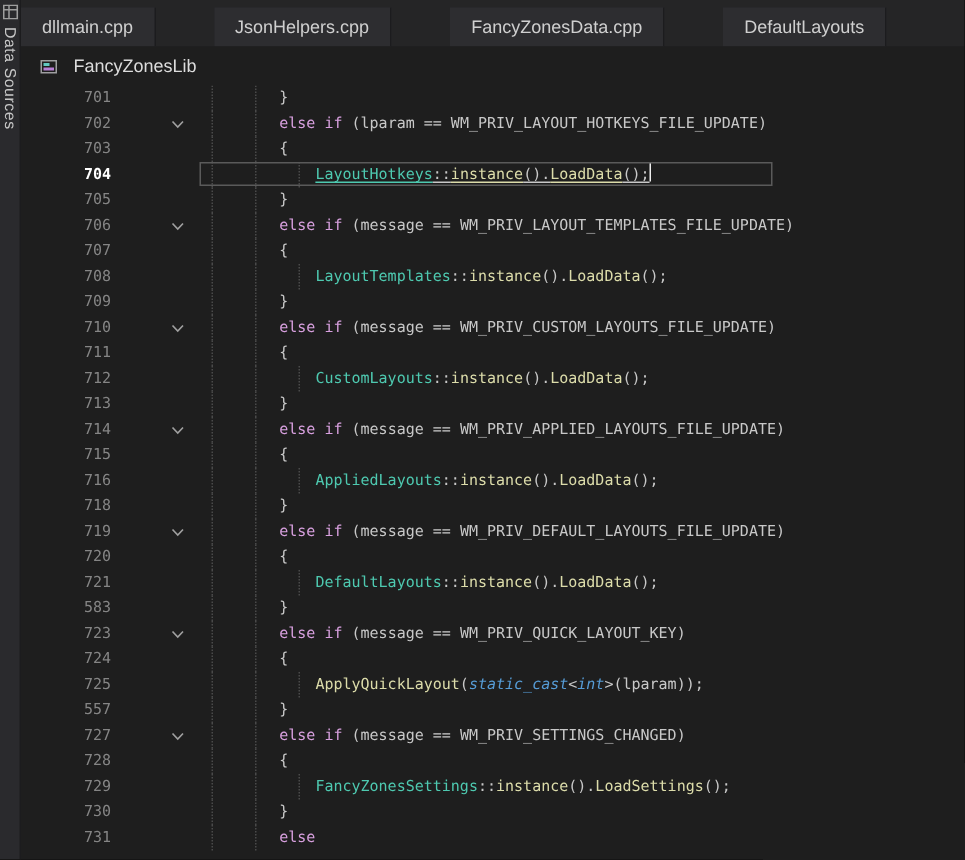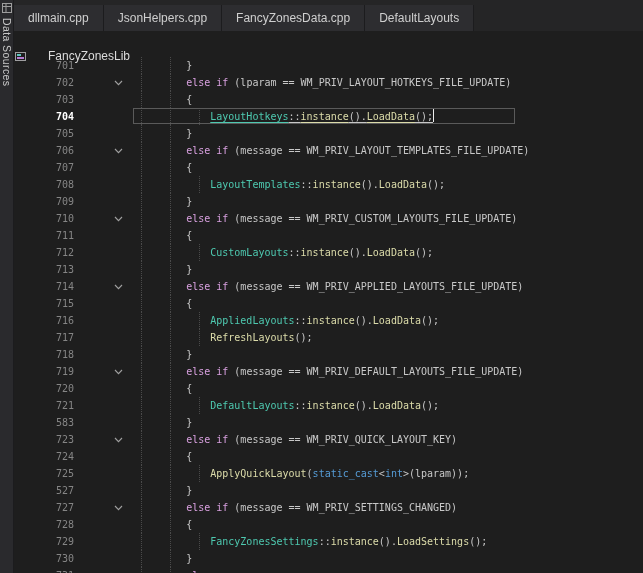--- a/index.html
+++ b/index.html
@@ -15,56 +15,56 @@
     background:#2A2A2D; border-right:1px solid #1C1C1E; z-index:4;
     display:flex; flex-direction:column; align-items:center; padding-top:3px;
   }
   .side-label {
     writing-mode:vertical-rl; font-size:10.5px; color:#C8C8C8;
     margin-top:5px; letter-spacing:.4px; white-space:nowrap;
   }
   
   .tab-strip {
     position:absolute; left:14px; top:0; right:0; height:31px;
-    background:#252526; display:flex; align-items:flex-end; overflow:hidden;
+    background:#252526; display:flex; align-items:flex-end; overflow:hidden;gap:39px;
   }
   .tab {
     height:26px; display:flex; align-items:center; padding:0 14px;
     background:#2D2D30; color:#CFCFCF; font-size:12px; white-space:nowrap;
     border-right:1px solid #1C1C1E; flex:0 0 auto; cursor:default;
   }
   .tab.active { background:#1F1F1F; color:#FFFFFF; font-weight:bold; padding-right:9px; }
   .tab-close { margin-left:8px; font-weight:normal; color:#C5C5C5; font-size:14px; line-height:1; }
   .pin { margin-left:8px; display:inline-flex; }
   
   .navbar {
     position:absolute; left:14px; top:31px; right:0; height:26px;
-    background:#1E1E1E; display:flex; align-items:center; gap:21px;
-    padding-left:0; font-size:12px; color:#DCDCDC;margin-top:12px;
+    background:#1E1E1E; display:flex; align-items:center; gap:10px;
+    padding-left:12px; font-size:12px; color:#DCDCDC;
   }
   
   .code-area {
     position:absolute; left:14px; top:57px; right:0; bottom:0; overflow:hidden;
     font-family:"DejaVu Sans Mono","Liberation Mono",monospace; font-size:10px;
   }
   .row { display:flex; height:17px; line-height:17px; position:relative; }
   .ln { width:60px; text-align:right; color:var(--c-line_number,#858585); flex:0 0 auto; }
   .row.cur .ln { color:var(--c-current_line_number,#fff); font-weight:bold; }
   .fold { width:64px; flex:0 0 auto; position:relative; }
   .fold svg { position:absolute; left:40px; top:6px; }
   .code { flex:1; position:relative; white-space:pre; }
   .guide { position:absolute; top:0; bottom:0; width:0; border-left:1px dotted #4A4A4A; }
   .curbox {
     position:absolute; left:-5px; top:0; width:382px; height:16px;
     border:1px solid #5A5A5A; pointer-events:none;
   }
   .tk-k { color:var(--c-keyword,#D8A0DF); }
   .tk-t { color:var(--c-type,#4EC9B0); }
   .tk-f { color:var(--c-function,#DCDCAA); }
-  .tk-b { color:var(--c-blue_keyword,#569CD6); }
+  .tk-b { color:var(--c-blue_keyword,#569CD6);font-style:italic; }
   .tk-p { color:var(--c-plain,#C8C8C8); }
   .u { text-decoration:underline; text-underline-offset:2px; }
   .caret { display:inline-block; width:1px; height:13px; background:#EDEDED; vertical-align:-2px; }
 </style>
 </head>
 <body>
 
 <div class="screen">
 
   <div class="side-strip">
@@ -192,25 +192,20 @@
           <div class="ln">715</div>
           <div class="fold"></div>
           <div class="code"><span class="guide" style="left: 3px;"></span><span class="guide" style="left: 31.9px;"></span><span class="tk tk-p">        {</span></div>
         </div>
         <div class="row">
           <div class="ln">716</div>
           <div class="fold"></div>
           <div class="code"><span class="guide" style="left: 3px;"></span><span class="guide" style="left: 31.9px;"></span><span class="guide" style="left: 60.8px;"></span><span class="tk tk-p">            </span><span class="tk tk-t">AppliedLayouts</span><span class="tk tk-p">::</span><span class="tk tk-f">instance</span><span class="tk tk-p">().</span><span class="tk tk-f">LoadData</span><span class="tk tk-p">();</span></div>
         </div>
         <div class="row">
-          <div class="ln">717</div>
-          <div class="fold"></div>
-          <div class="code"><span class="guide" style="left: 3px;"></span><span class="guide" style="left: 31.9px;"></span><span class="guide" style="left: 60.8px;"></span><span class="tk tk-p">            </span><span class="tk tk-f">RefreshLayouts</span><span class="tk tk-p">();</span></div>
-        </div>
-        <div class="row">
           <div class="ln">718</div>
           <div class="fold"></div>
           <div class="code"><span class="guide" style="left: 3px;"></span><span class="guide" style="left: 31.9px;"></span><span class="tk tk-p">        }</span></div>
         </div>
         <div class="row">
           <div class="ln">719</div>
           <div class="fold">
             <svg width="9" height="6" viewBox="0 0 9 6">
               <polyline points="1,1 4.5,4.7 8,1" fill="none" stroke="#A0A0A0" stroke-width="1.1"></polyline>
             </svg>
@@ -245,21 +240,21 @@
           <div class="ln">724</div>
           <div class="fold"></div>
           <div class="code"><span class="guide" style="left: 3px;"></span><span class="guide" style="left: 31.9px;"></span><span class="tk tk-p">        {</span></div>
         </div>
         <div class="row">
           <div class="ln">725</div>
           <div class="fold"></div>
           <div class="code"><span class="guide" style="left: 3px;"></span><span class="guide" style="left: 31.9px;"></span><span class="guide" style="left: 60.8px;"></span><span class="tk tk-p">            </span><span class="tk tk-f">ApplyQuickLayout</span><span class="tk tk-p">(</span><span class="tk tk-b">static_cast</span><span class="tk tk-p">&lt;</span><span class="tk tk-b">int</span><span class="tk tk-p">&gt;(lparam));</span></div>
         </div>
         <div class="row">
-          <div class="ln">527</div>
+          <div class="ln">557</div>
           <div class="fold"></div>
           <div class="code"><span class="guide" style="left: 3px;"></span><span class="guide" style="left: 31.9px;"></span><span class="tk tk-p">        }</span></div>
         </div>
         <div class="row">
           <div class="ln">727</div>
           <div class="fold">
             <svg width="9" height="6" viewBox="0 0 9 6">
               <polyline points="1,1 4.5,4.7 8,1" fill="none" stroke="#A0A0A0" stroke-width="1.1"></polyline>
             </svg>
           </div>

